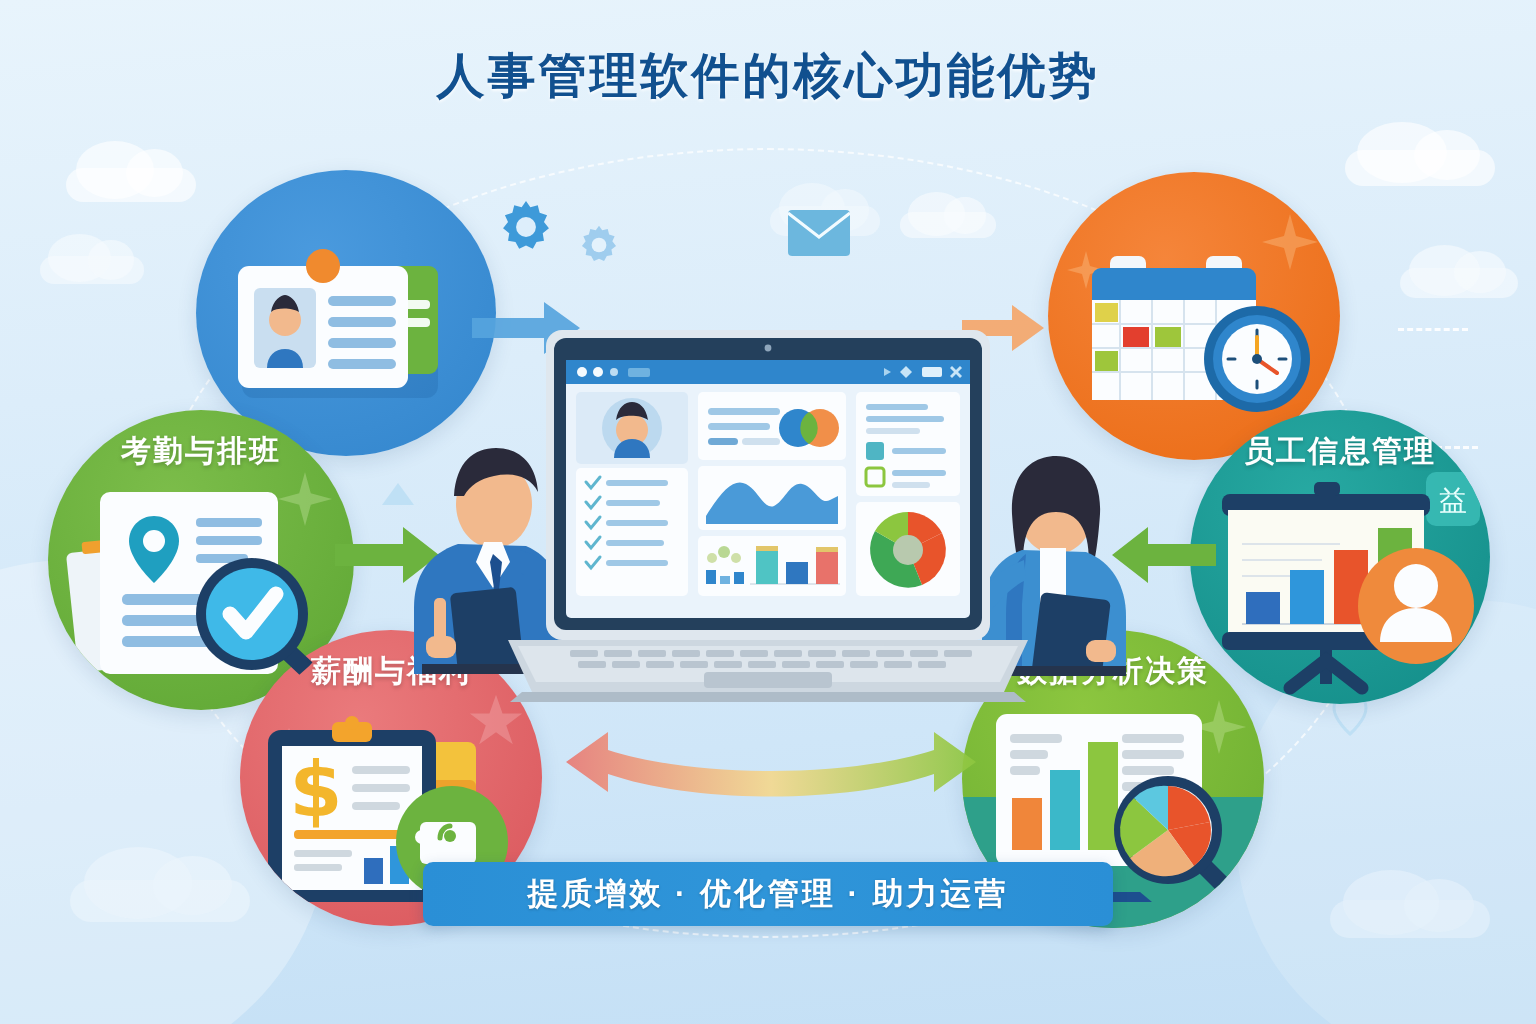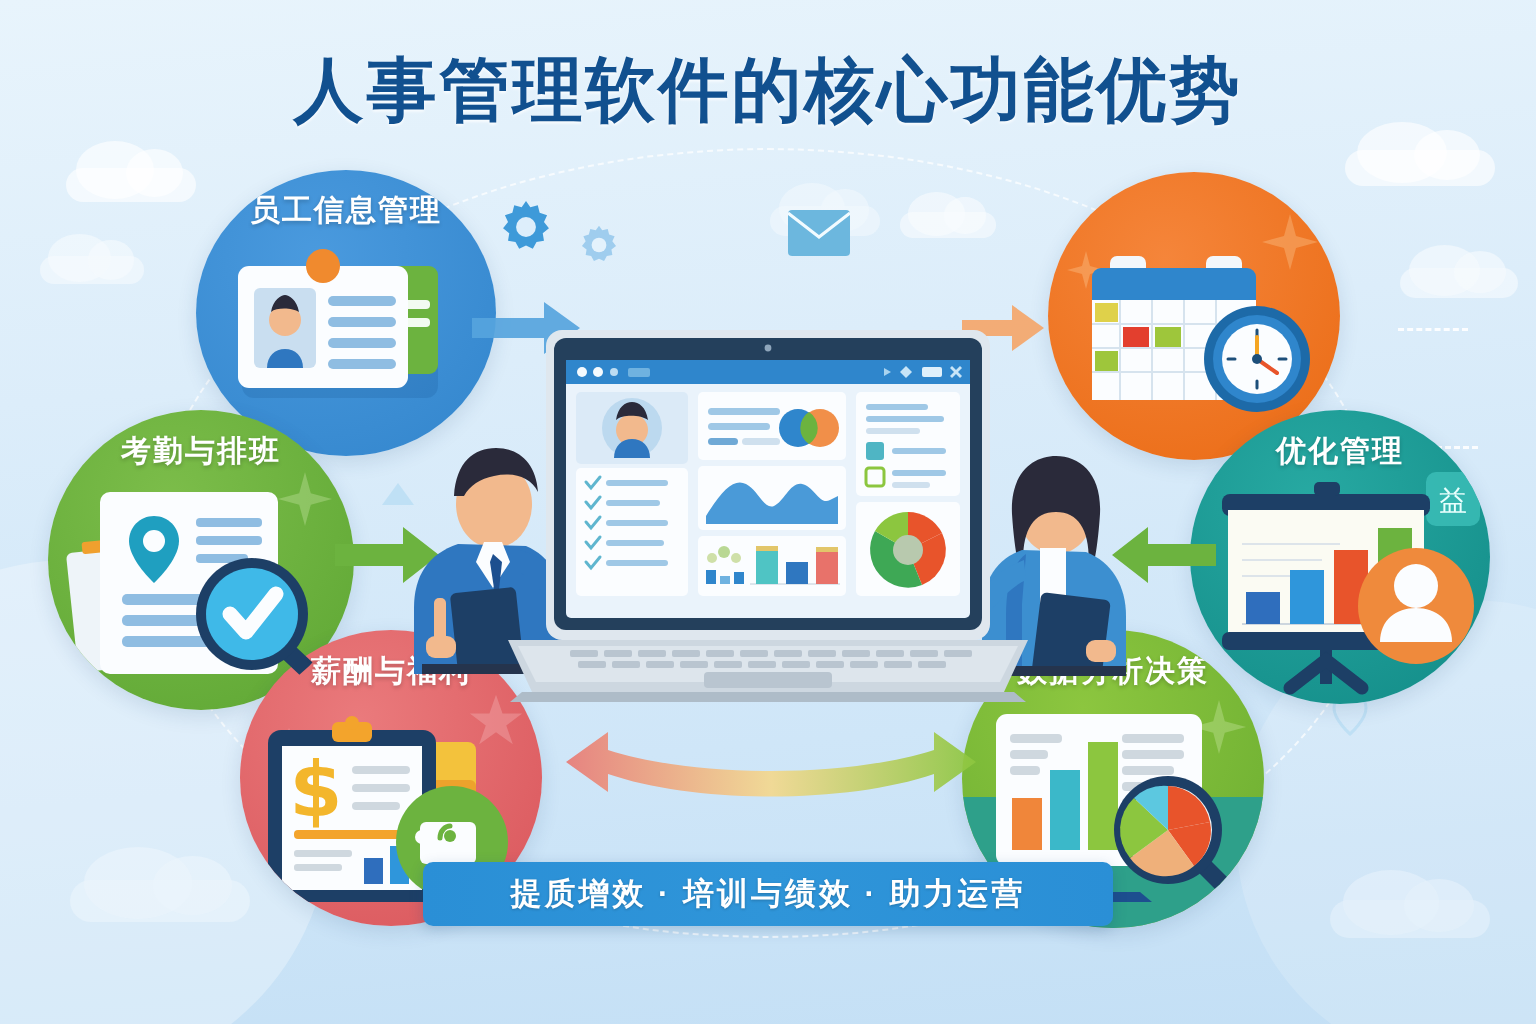--- a/index.html
+++ b/index.html
@@ -28,21 +28,21 @@
     height:0;
   }
 
   .gear { position:absolute; }
   .env  { position:absolute; }
 
   
   .title {
     position:absolute; top:44px; left:0; width:100%;
     text-align:center; color:#11508f;
-    font-size:70px; font-weight:bold; letter-spacing:3px;
+    font-size:48px; font-weight:bold; letter-spacing:3px;
     text-shadow:0 2px 3px rgba(255,255,255,.85);
     white-space:nowrap;
   }
 
   
   .node { position:absolute; border-radius:50%; overflow:hidden;
           box-shadow:0 6px 20px rgba(20,60,110,.13); }
   .node .lbl {
     position:absolute; top:7%; left:0; width:100%; text-align:center;
     color:#fff; font-weight:bold; font-size:30px; letter-spacing:2px;
@@ -138,21 +138,20 @@
         <stop offset="50%" stop-color="#f3d88e"></stop>
         <stop offset="100%" stop-color="#8cc63f"></stop>
       </linearGradient>
     </defs>
     <path d="M52 24 L52 6 L10 36 L52 66 L52 48
              C140 78 290 78 378 48 L378 66 L420 36 L378 6 L378 24
              C290 52 140 52 52 24 Z" fill="url(#bidir)" opacity=".92"></path>
   </svg>
 
   <div class="node" style="left:196px;top:170px;width:300px;height:286px;background:radial-gradient(circle at 40% 30%,#4a9ade,#3285cc);">
-    <div class="lbl">员工信息管理</div>
     <svg class="art" viewBox="0 0 300 286">
       <rect x="46" y="104" width="196" height="124" rx="12" fill="#0f4f8a" opacity=".18"></rect>
       <rect x="178" y="96" width="64" height="108" rx="9" fill="#6cb33f"></rect>
       <rect x="204" y="130" width="30" height="9" rx="4" fill="#f2fbf0"></rect>
       <rect x="204" y="148" width="30" height="9" rx="4" fill="#f2fbf0"></rect>
       <rect x="42" y="96" width="170" height="122" rx="11" fill="#fbfdff"></rect>
       <circle cx="127" cy="96" r="17" fill="#f08a2e"></circle>
       <rect x="58" y="118" width="62" height="80" rx="6" fill="#c9def0"></rect>
       <circle cx="89" cy="150" r="16" fill="#f2b98d"></circle>
       <path d="M75 142c2-12 10-17 14-17s12 5 14 17c-6-4-22-5-28 0z" fill="#2a2a3a"></path>
@@ -223,21 +222,21 @@
       <rect x="74" y="205" width="122" height="11" rx="5" fill="#8fbde2"></rect>
       <rect x="74" y="226" width="92" height="11" rx="5" fill="#8fbde2"></rect>
       <line x1="236" y1="238" x2="268" y2="268" stroke="#1d3f66" stroke-width="18" stroke-linecap="round"></line>
       <circle cx="204" cy="204" r="56" fill="#1d3f66"></circle>
       <circle cx="204" cy="204" r="46" fill="#3fb9e8"></circle>
       <path d="M182 204 l16 18 30 -38" fill="none" stroke="#fbfdff" stroke-width="15" stroke-linecap="round" stroke-linejoin="round"></path>
     </svg>
   </div>
 
   <div class="node" style="left:1190px;top:410px;width:300px;height:294px;background:radial-gradient(circle at 40% 30%,#27a9a2,#128b87);">
-    <div class="lbl">优化管理</div>
+    <div class="lbl">员工信息管理</div>
     <svg class="art" viewBox="0 0 300 294">
       <rect x="236" y="62" width="54" height="54" rx="10" fill="#3fc2bb" opacity=".75"></rect>
       <text x="263" y="100" font-size="28" fill="#e8fffd" text-anchor="middle" font-family="DejaVu Sans, sans-serif">益</text>
       <rect x="32" y="84" width="208" height="22" rx="8" fill="#1d3f66"></rect>
       <rect x="124" y="72" width="26" height="14" rx="5" fill="#1d3f66"></rect>
       <rect x="38" y="100" width="196" height="126" fill="#fbfbf3"></rect>
       <rect x="32" y="222" width="208" height="18" rx="7" fill="#1d3f66"></rect>
       <rect x="130" y="238" width="12" height="36" fill="#1d3f66"></rect>
       <path d="M100 278 L136 250 L172 278" fill="none" stroke="#1d3f66" stroke-width="13" stroke-linecap="round"></path>
       <g stroke="#dde4ea" stroke-width="2">
@@ -455,16 +454,16 @@
         <rect x="308" y="331" width="28" height="7" rx="2"></rect>
       <rect x="342" y="331" width="28" height="7" rx="2"></rect>
         <rect x="376" y="331" width="28" height="7" rx="2"></rect>
       <rect x="410" y="331" width="28" height="7" rx="2"></rect>
     </g>
     <rect x="196" y="342" width="128" height="16" rx="4" fill="#b9c5d0"></rect>
     <path d="M14 362 L506 362 L518 372 L2 372 Z" fill="#aebcc8"></path>
   </svg>
 
   <div class="tagband">
-    <span>提质增效 · 培训与绩效 · 助力运营</span>
+    <span>提质增效 · 优化管理 · 助力运营</span>
   </div>
 
 </div>
 
 </body></html>

